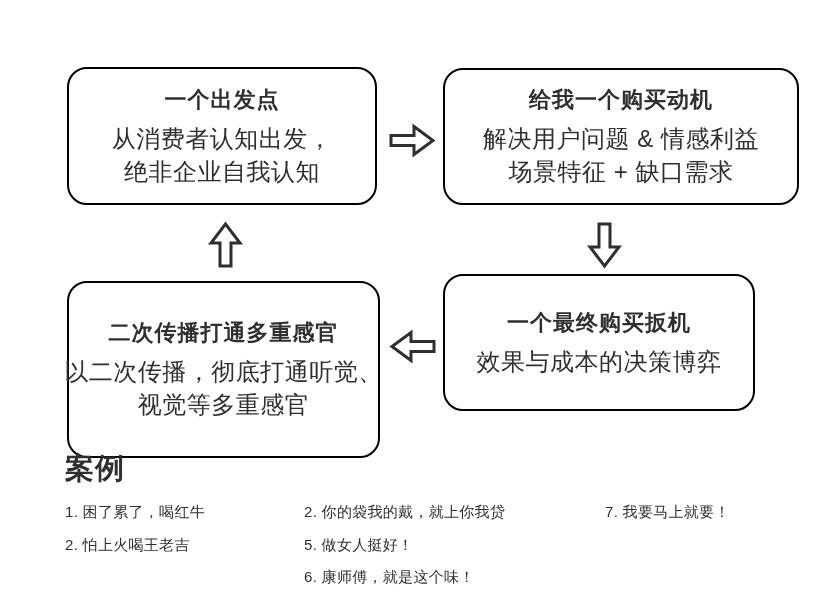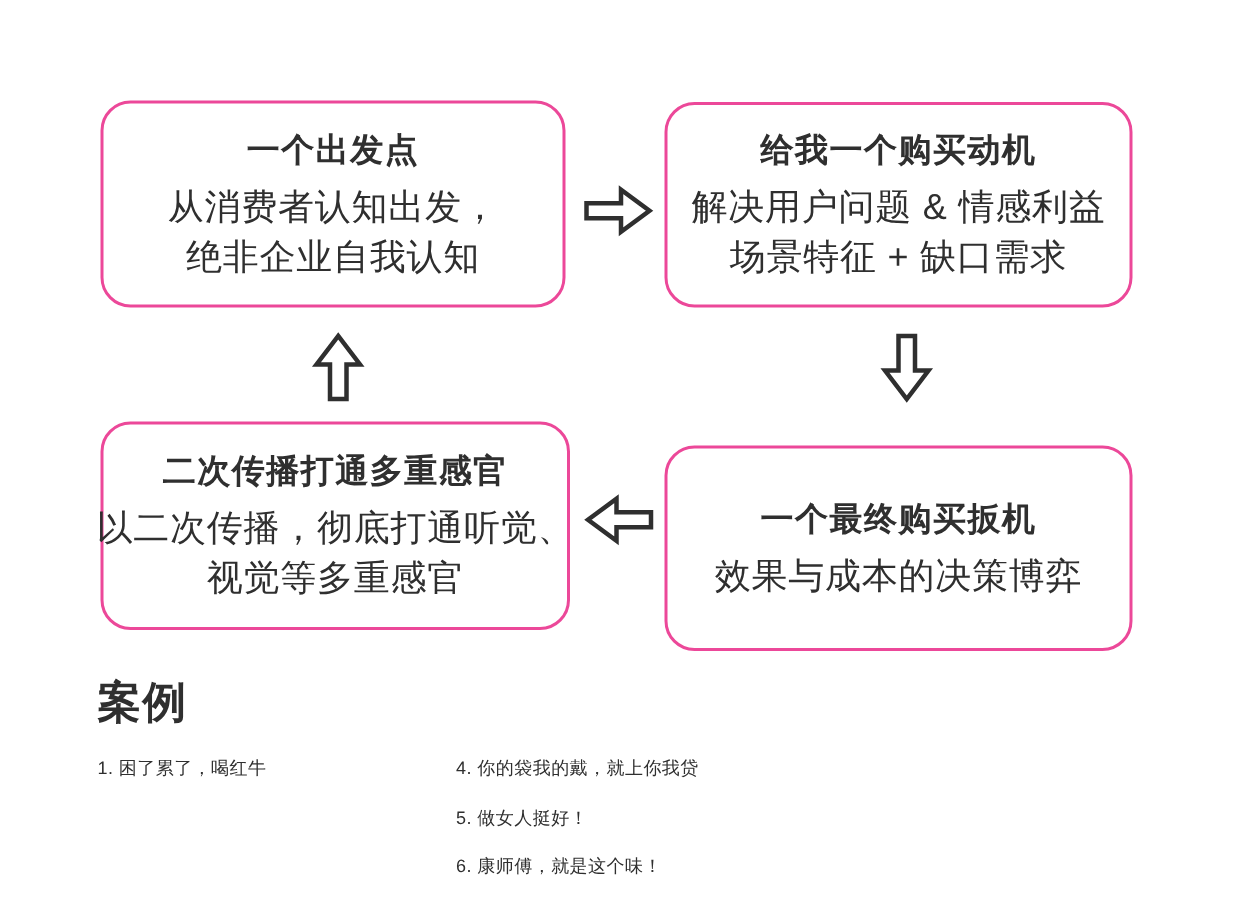--- a/index.html
+++ b/index.html
@@ -8,21 +8,21 @@
     width: 833px;
     height: 614px;
     background: #ffffff;
     font-family: "Liberation Sans", "DejaVu Sans", sans-serif;
     color: #2f2f2f;
     overflow: hidden;
   }
   .flow-box {
     position: absolute;
     background: #ffffff;
-    border: 2px solid #ec4899;
+    border: 2px solid #000000;
     border-radius: 20px;
     display: flex;
     flex-direction: column;
     align-items: center;
     justify-content: center;
     text-align: center;
     box-sizing: border-box;
     padding: 8px 10px;
   }
   .box-title {
@@ -33,23 +33,23 @@
     white-space: nowrap;
     letter-spacing: 1px;
   }
   .box-line {
     font-size: 24px;
     line-height: 33px;
     white-space: nowrap;
     letter-spacing: 0.5px;
   }
   .box-tl { left: 67px;  top: 67px;  width: 310px; height: 138px; }
-  .box-tr { left: 443px; top: 68px;  width: 312px; height: 137px; }
-  .box-br { left: 443px; top: 297px; width: 312px; height: 137px; }
-  .box-bl { left: 67px;  top: 281px; width: 313px; height: 139px; }
+  .box-tr { left: 443px; top: 68px;  width: 356px; height: 137px; }
+  .box-br { left: 443px; top: 274px; width: 312px; height: 137px; }
+  .box-bl { left: 67px;  top: 281px; width: 313px; height: 177px; }
   .flow-arrow { position: absolute; }
   .arrow-right { left: 389px; top: 123px; }
   .arrow-down  { left: 586px; top: 222px; }
   .arrow-left  { left: 389px; top: 329px; }
   .arrow-up    { left: 207px; top: 221px; }
   .cases-heading {
     position: absolute;
     left: 65px;
     top: 449px;
     font-size: 29px;
@@ -59,21 +59,21 @@
   .cases-grid {
     position: absolute;
     left: 65px;
     top: 496px;
     right: 20px;
     display: grid;
     grid-template-columns: 239px 301px 1fr;
     align-items: start;
   }
   .case-item {
-    font-size: 12px;
+    font-size: 15px;
     line-height: 32.5px;
     white-space: nowrap;
     letter-spacing: 0.3px;
   }
 </style>
 </head>
 <body>
 
 <div class="canvas">
 
@@ -114,23 +114,25 @@
 
   <svg class="flow-arrow arrow-up" width="37" height="47" viewBox="0 0 37 47">
     <path d="M13 45 L13 22 L4 22 L18.5 3 L33 22 L24 22 L24 45 Z" fill="#ffffff" stroke="#2f2f2f" stroke-width="3" stroke-linejoin="miter"></path>
   </svg>
 
   <div class="cases-heading">案例</div>
 
   <div class="cases-grid">
     <div class="case-col">
       <div class="case-item">1. 困了累了，喝红牛</div>
+      <div class="case-item">2. 怕上火喝王老吉</div>
     </div>
     <div class="case-col">
-      <div class="case-item">4. 你的袋我的戴，就上你我贷</div>
+      <div class="case-item">2. 你的袋我的戴，就上你我贷</div>
       <div class="case-item">5. 做女人挺好！</div>
       <div class="case-item">6. 康师傅，就是这个味！</div>
     </div>
     <div class="case-col">
+      <div class="case-item">7. 我要马上就要！</div>
     </div>
   </div>
 
 </div>
 
 </body></html>

